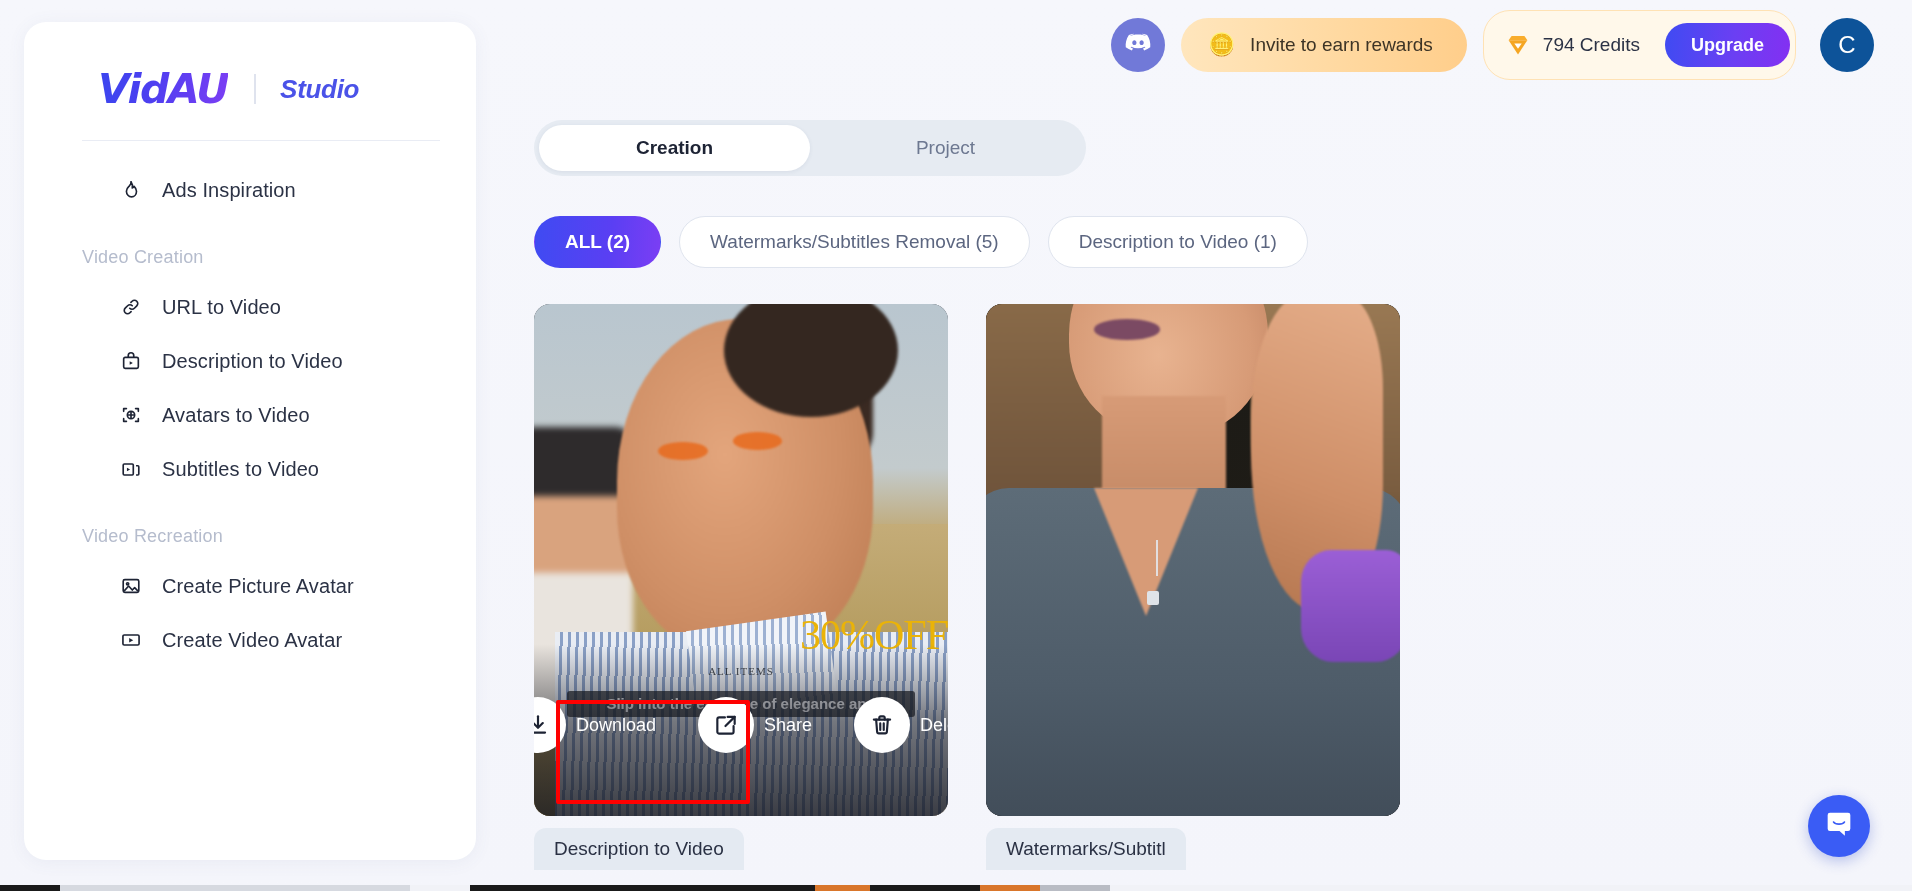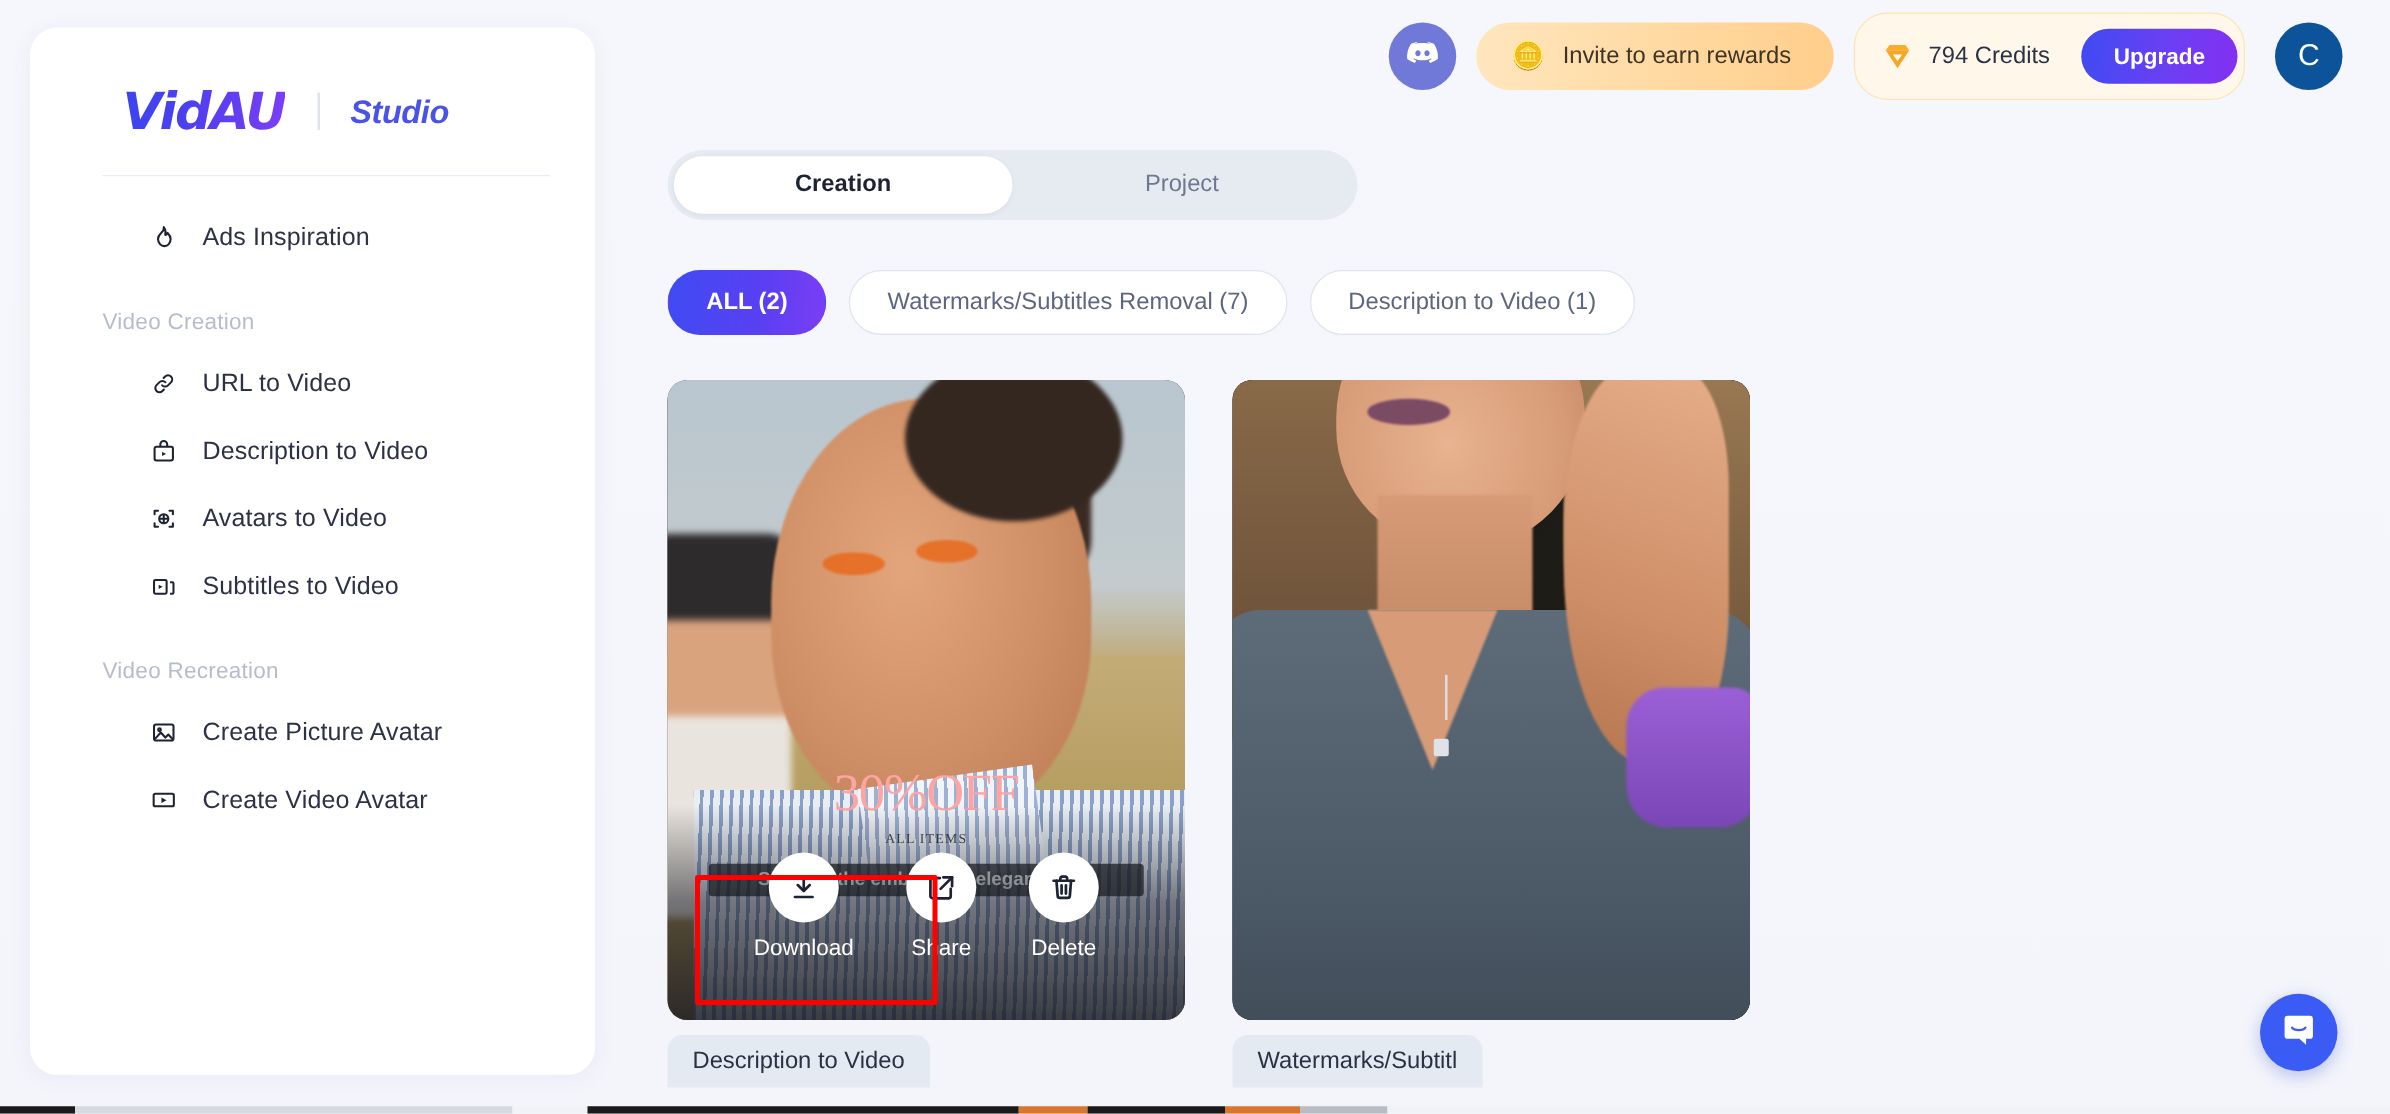--- a/index.html
+++ b/index.html
@@ -240,24 +240,24 @@
     background: repeating-linear-gradient(92deg,#e9edf4 0 5px,#8aa0c6 5px 8px);
     filter: blur(.4px);
   }
   .t1-collar {
     position:absolute; left:38%; top:62%; width:34%; height:16%;
     background: repeating-linear-gradient(96deg,#f1f4f9 0 5px,#9db1d2 5px 8px);
     transform: rotate(-8deg);
   }
   .t1-text {
     position:absolute; left:0; right:0; top:60%;
-    text-align:center;
+    text-align:right;
     font-family: "Liberation Serif", serif;
     font-size: 42px;
-    color: #fca5a5;
+    color: #eab308;
     letter-spacing: -1px;
   }
   .t1-subtext {
     position:absolute; left:0; right:0; top:70.5%;
     text-align:center;
     font-family: "Liberation Serif", serif;
     font-size: 11px;
     color: #20242b;
     letter-spacing: 1px;
     opacity: .8;
@@ -306,21 +306,21 @@
   .actions {
     position: absolute;
     left: 0; right: 0; bottom: 0;
     height: 172px;
     background: linear-gradient(180deg, rgba(20,22,30,0) 0%, rgba(20,22,30,.55) 45%, rgba(20,22,30,.82) 100%);
     display: flex; align-items: center; justify-content: center;
     gap: 42px;
     padding-bottom: 10px;
   }
   .action {
-    display: flex; flex-direction: column; align-items: center; gap: 10px;
+    display: flex; flex-direction: row; align-items: center; gap: 10px;
     cursor: pointer;
   }
   .action-circle {
     width: 56px; height: 56px;
     border-radius: 50%;
     background: #ffffff;
     display: flex; align-items: center; justify-content: center;
   }
   .action-circle svg { width: 26px; height: 26px; }
   .action-label { color: #ffffff; font-size: 18px; }
@@ -484,21 +484,21 @@
 
   <main class="main">
 
     <div class="tabs">
       <div class="tab active">Creation</div>
       <div class="tab">Project</div>
     </div>
 
     <div class="chips">
       <div class="chip active">ALL (2)</div>
-      <div class="chip">Watermarks/Subtitles Removal (7)</div>
+      <div class="chip">Watermarks/Subtitles Removal (5)</div>
       <div class="chip">Description to Video (1)</div>
     </div>
 
     <div class="grid">
 
       <div class="card">
         <div class="thumb">
           <div class="t1-sky"></div>
           <div class="t1-field"></div>
           <div class="t1-bgperson"></div>

